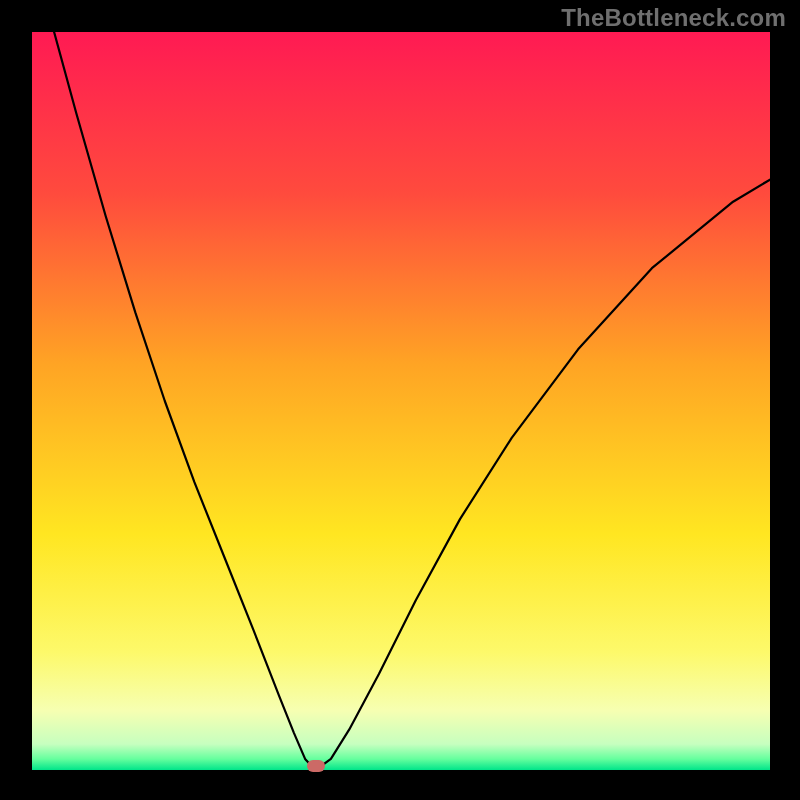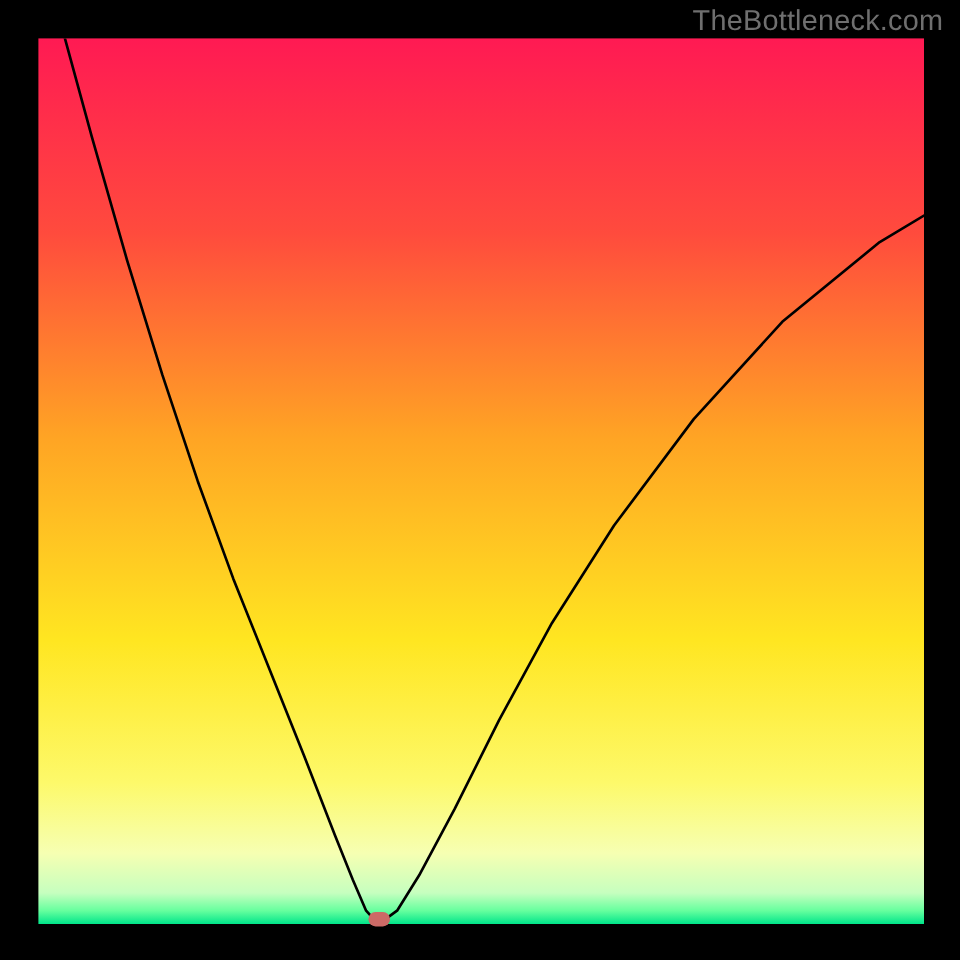--- a/index.html
+++ b/index.html
@@ -23,21 +23,21 @@
   .gradient {
     position: absolute;
     left: 0; top: 0; right: 0; bottom: 0;
   }
   .watermark {
     position: absolute;
     top: 4px;
     right: 14px;
     font-family: Arial, Helvetica, sans-serif;
     font-size: 24px;
-    font-weight: 400;
+    font-weight: 700;
     color: #6f6f6f;
     letter-spacing: 0.2px;
   }
   .marker {
     position: absolute;
     width: 18px;
     height: 12px;
     border-radius: 6px;
     transform: translate(-50%, -50%);
   }

